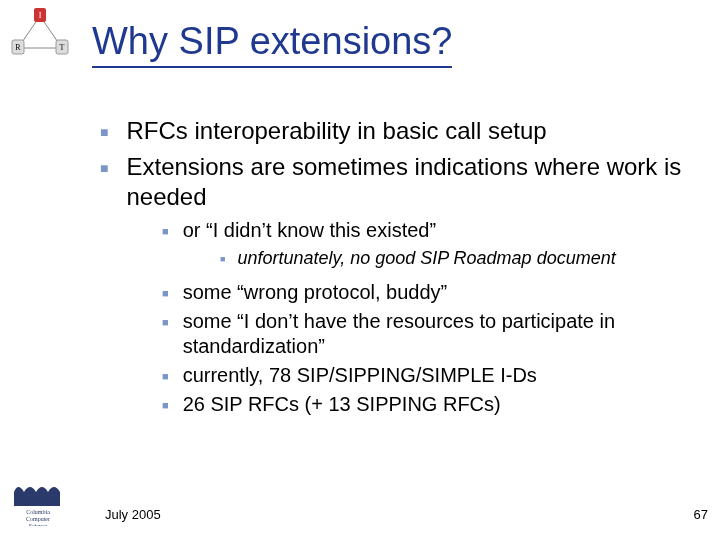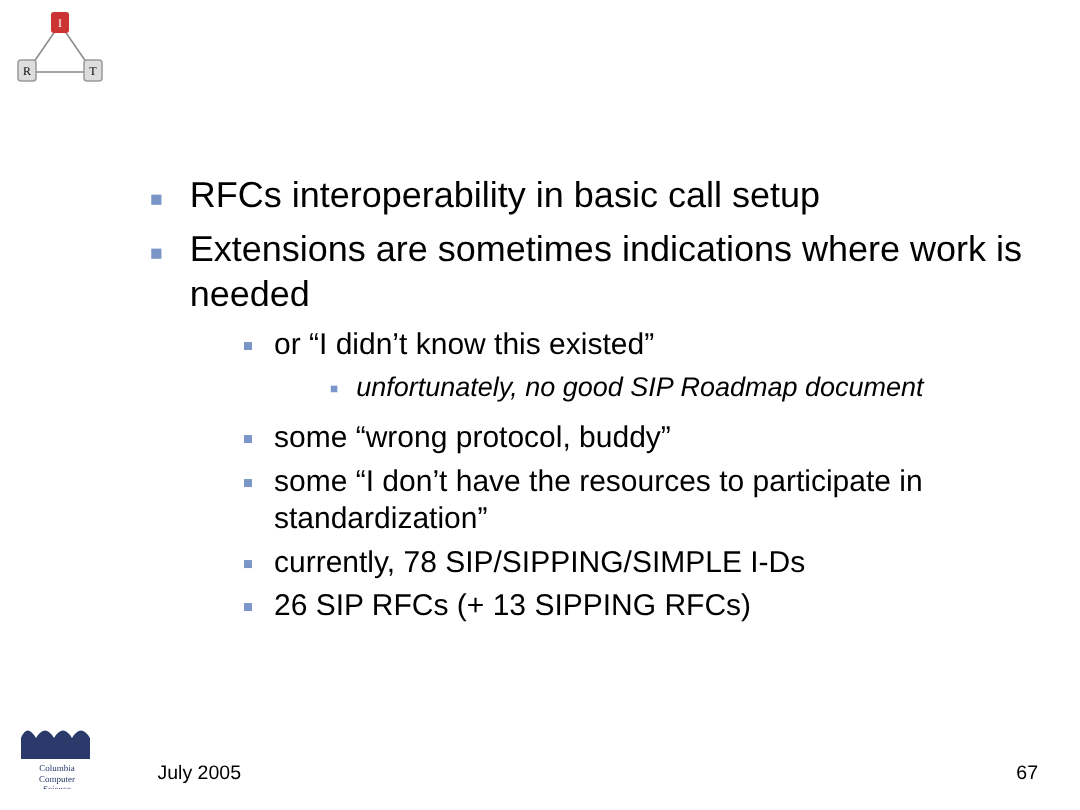--- a/index.html
+++ b/index.html
@@ -85,21 +85,21 @@
   .footer-date {
     position: absolute;
     bottom: 18px;
     left: 105px;
     font-size: 13px;
     color: #000;
   }
   .footer-num {
     position: absolute;
     bottom: 18px;
-    right: 28px;
+    right: 12px;
     font-size: 13px;
     color: #000;
   }
   .crown-logo {
     position: absolute;
     bottom: 14px;
     left: 8px;
     width: 60px;
     height: 52px;
   }
@@ -114,20 +114,21 @@
     <line x1="30" y1="10" x2="52" y2="42" stroke="#888" stroke-width="1"></line>
     <line x1="8" y1="42" x2="52" y2="42" stroke="#888" stroke-width="1"></line>
     <rect x="24" y="2" width="12" height="14" rx="2" fill="#c33"></rect>
     <rect x="2" y="34" width="12" height="14" rx="2" fill="#ddd" stroke="#999"></rect>
     <rect x="46" y="34" width="12" height="14" rx="2" fill="#ddd" stroke="#999"></rect>
     <text x="30" y="12" text-anchor="middle" font-size="8" fill="#fff" font-family="Verdana">I</text>
     <text x="8" y="44" text-anchor="middle" font-size="8" fill="#000" font-family="Verdana">R</text>
     <text x="52" y="44" text-anchor="middle" font-size="8" fill="#000" font-family="Verdana">T</text>
   </svg>
 
+  <div class="title">Why SIP extensions?</div>
 
   <div class="content">
     <div class="b1">
       <span class="bullet-mark">■</span>
       <span class="txt">RFCs interoperability in basic call setup</span>
     </div>
     <div class="b1">
       <span class="bullet-mark">■</span>
       <span class="txt">Extensions are sometimes indications where work is needed</span>
     </div>

